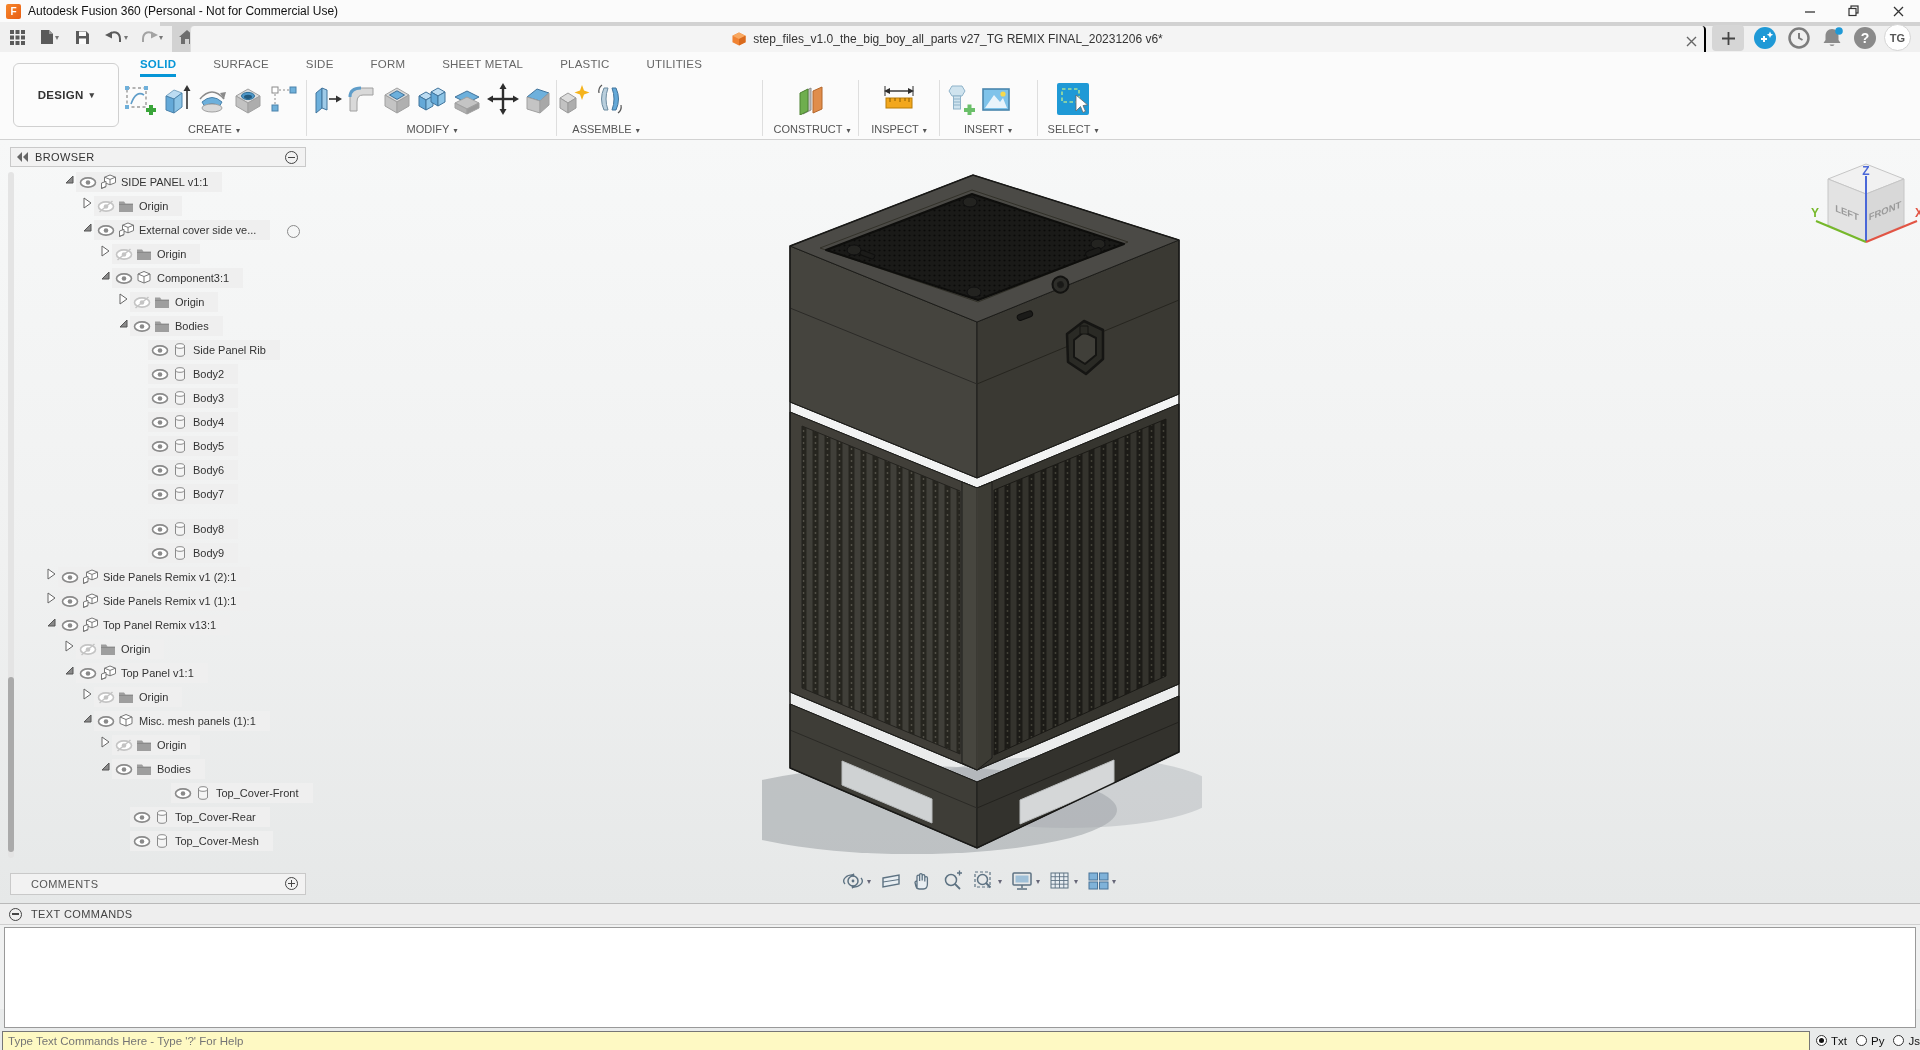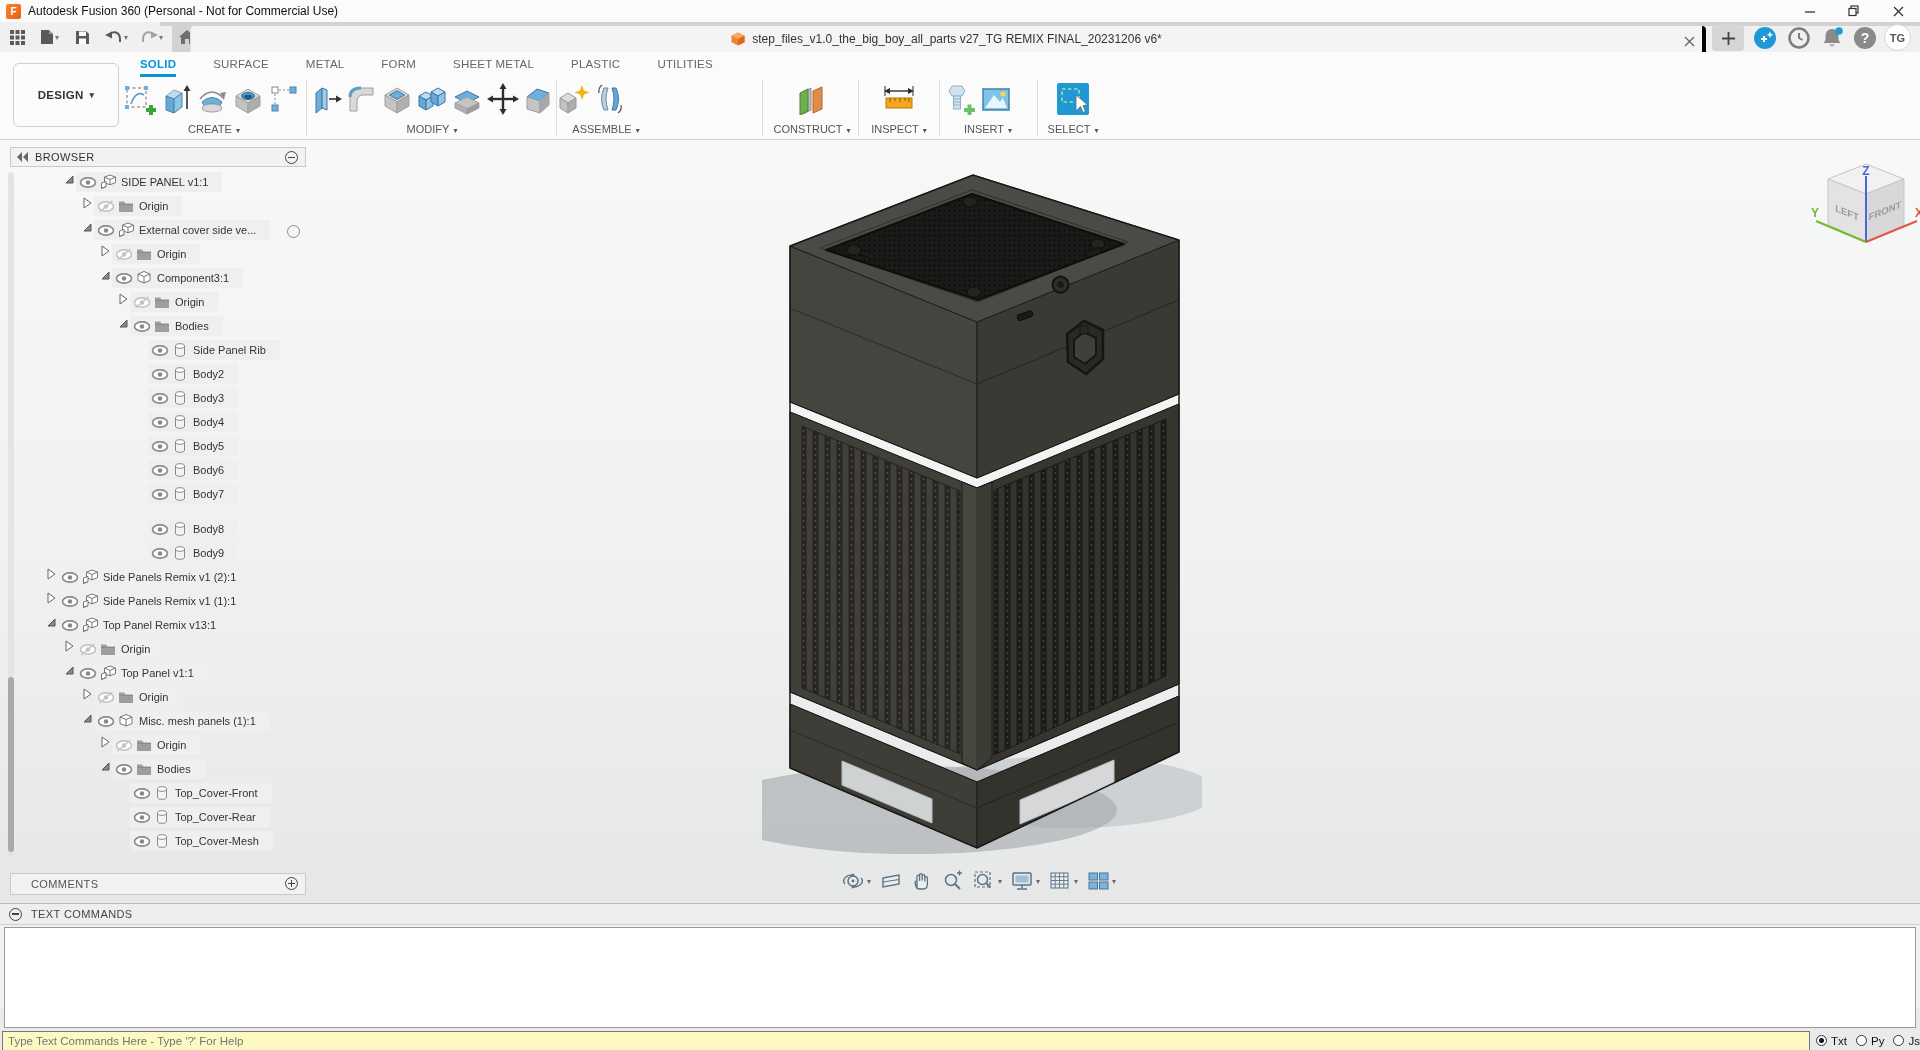--- a/index.html
+++ b/index.html
@@ -11,21 +11,21 @@
   .app-title{font-size:12px;color:#111;margin-left:7px}
   .wincontrols{position:absolute;right:0;top:0;height:22px;display:flex}
   .winbtn{width:44px;height:22px;display:flex;align-items:center;justify-content:center;color:#333}
   
   .tabrow{left:0;top:22px;width:1920px;height:30px;background:#f0f0f0}
   .striptop{position:absolute;left:160px;top:0;right:0;height:4px;background:#d2d2d2}
   .qa{position:absolute;top:0;left:0;height:30px;display:flex;align-items:center}
   .qabtn{height:26px;min-width:24px;padding:0 3px;display:flex;align-items:center;justify-content:center;color:#555}
   .qacaret{font-size:8px;color:#777;margin-left:1px}
   .homebtn{background:#d2d2d2;border-radius:4px 4px 0 0;height:30px;width:30px;margin-left:6px}
-  .doctab{position:absolute;left:190px;top:4px;width:1516px;height:26px;background:#f4f4f4;border-left:1px solid #ddd;border-right:4px solid #000000;border-radius:4px 4px 0 0;display:flex;align-items:center;justify-content:center}
+  .doctab{position:absolute;left:190px;top:4px;width:1516px;height:26px;background:#f4f4f4;border-left:1px solid #ddd;border-right:2px solid #000000;border-radius:4px 4px 0 0;display:flex;align-items:center;justify-content:center}
   .doctab .cube{width:14px;height:14px;margin-right:7px}
   .doctab .dlabel{font-size:12px;color:#333;white-space:nowrap}
   .tabclose{position:absolute;right:6px;top:7px;width:12px;height:12px;color:#666}
   .newtab{position:absolute;left:1712px;top:3px;width:32px;height:26px;background:#d6d6d6;border-radius:4px;display:flex;align-items:center;justify-content:center;color:#444}
   .tr-ico{position:absolute;top:3px;width:25px;height:25px;display:flex;align-items:center;justify-content:center}
   .avatar{position:absolute;left:1884px;top:2px;width:27px;height:27px;background:#fff;border:1px solid #d4d4d4;border-radius:50%;display:flex;align-items:center;justify-content:center;font-size:11px;font-weight:bold;color:#555}
   
   .ribbon{left:0;top:52px;width:1920px;height:88px;background:#fbfbfb;border-bottom:1px solid #d2d2d2}
   .design-btn{position:absolute;left:13px;top:11px;width:106px;height:64px;border:1px solid #d0d0d0;border-radius:6px;background:#fcfcfc;display:flex;align-items:center;justify-content:center;font-size:11.5px;font-weight:bold;color:#333;letter-spacing:.3px}
   .design-btn .caret{margin-left:6px;font-size:9px;color:#444}
@@ -220,21 +220,21 @@
 
 <div class="abs ribbon">
   <div class="design-btn">
     <span>DESIGN</span>
     <span class="caret">▾</span>
   </div>
 
   <div class="rtabs">
       <div class="rtab active"><span class="tab-label">SOLID</span></div>
       <div class="rtab"><span class="tab-label">SURFACE</span></div>
-      <div class="rtab"><span class="tab-label">METAL</span></div>
+      <div class="rtab"><span class="tab-label">SIDE</span></div>
       <div class="rtab"><span class="tab-label">FORM</span></div>
       <div class="rtab"><span class="tab-label">SHEET METAL</span></div>
       <div class="rtab"><span class="tab-label">PLASTIC</span></div>
       <div class="rtab"><span class="tab-label">UTILITIES</span></div>
     </div>
 
   <div class="rgroup" style="left:122px;width:184px">
     <div class="gicons">
       <div class="rbtn">
         <svg width="32" height="32">
@@ -1214,21 +1214,21 @@
           <svg class="ic-folder" width="16" height="14">
               <path d="M1,2.5 h5 l1.5,2 H15 v8.5 H1 Z" fill="#9e9e9e"></path>
               <path d="M1,5.5 H15" stroke="#8a8a8a"></path>
             </svg>
 
         </span>
         <span class="tlabel">Bodies</span>
       </span>
 
     </div>
-      <div class="trow exp-none eye-on ic-cylinder" style="padding-left: 106px;">
+      <div class="trow exp-none eye-on ic-cylinder" style="padding-left: 106px; gap: 41px;">
       <span class="tri">
         
         
       </span>
       <span class="rowbox">
         <span class="eye">
           <svg class="eye-on" width="18" height="13">
               <ellipse cx="9" cy="6.5" rx="7.5" ry="4.6" fill="#fff" stroke="#8a8a8a" stroke-width="1.6"></ellipse>
               <circle cx="9" cy="6.5" r="2.3" fill="#8a8a8a"></circle>
             </svg>

